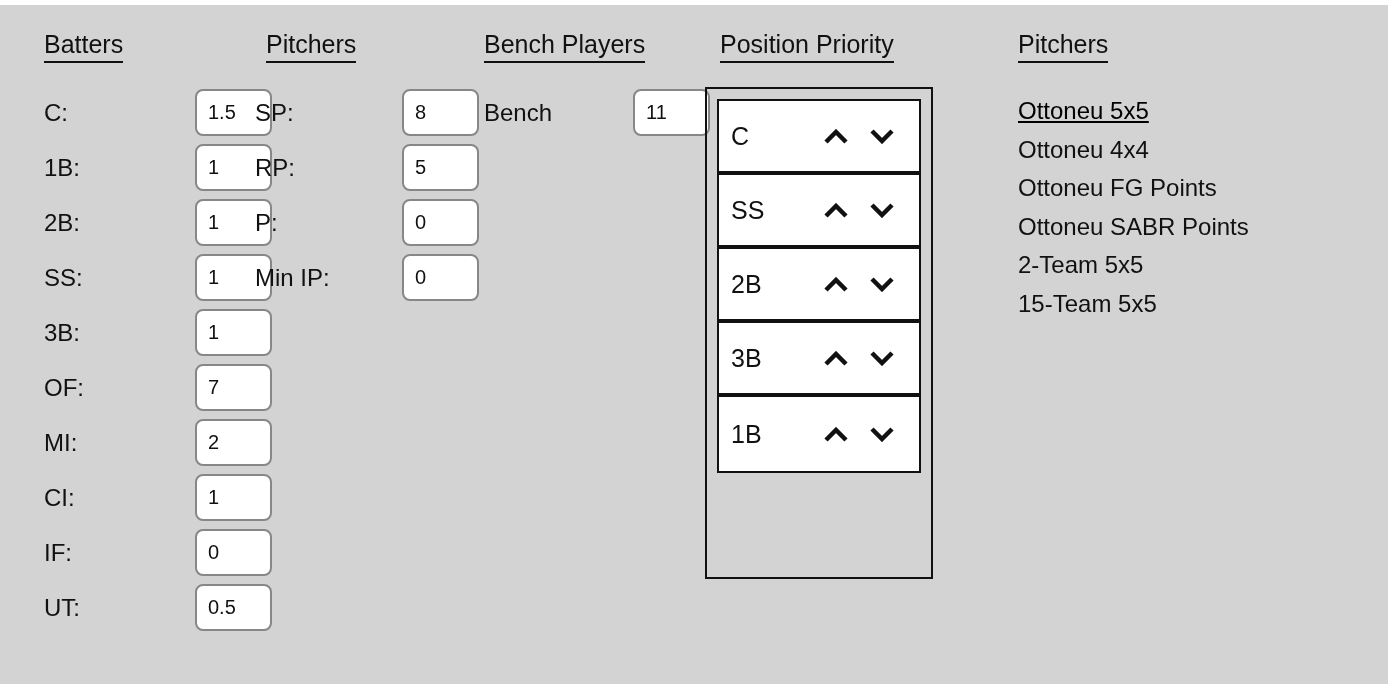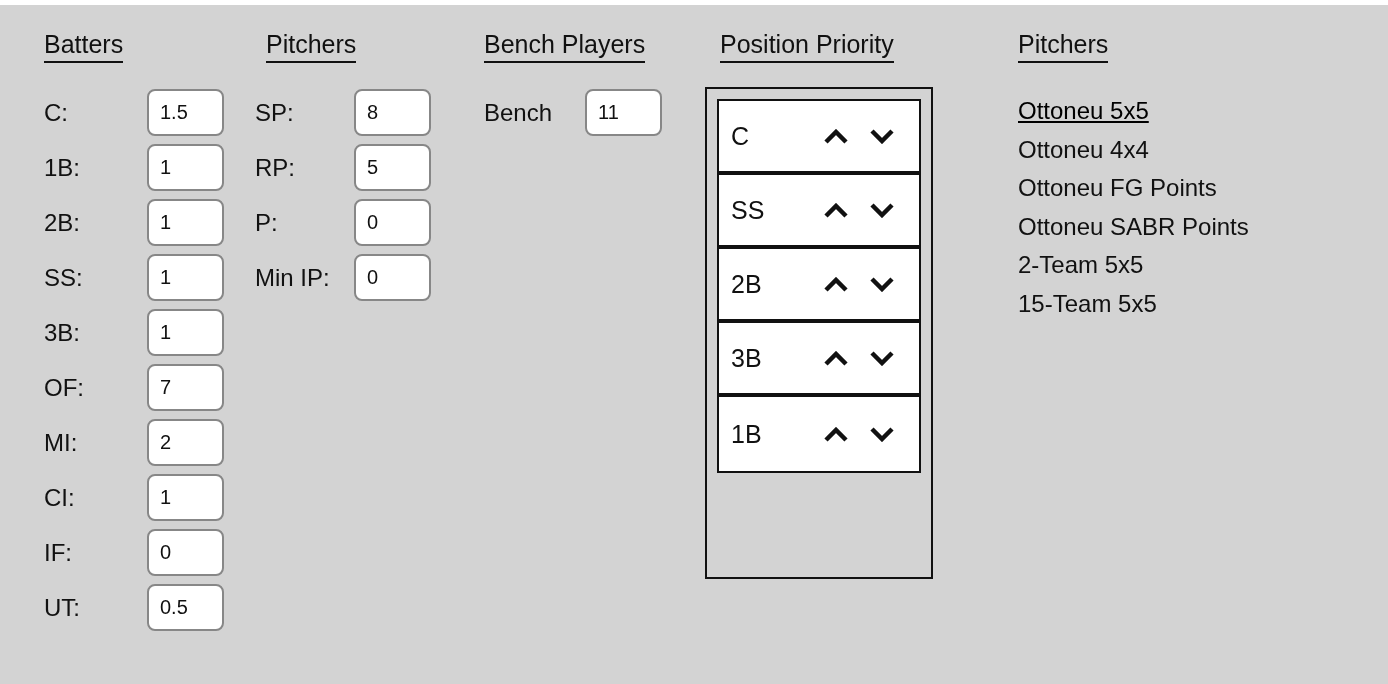--- a/index.html
+++ b/index.html
@@ -34,20 +34,21 @@
   .lbl-pitcher { width:99px; }
   .lbl-bench { width:101px; }
   input.num {
     width:77px; height:47px;
     border:2px solid #878787; border-radius:8px;
     background:#ffffff;
     font-family:"Liberation Sans","DejaVu Sans",sans-serif;
     font-size:20px; color:#111;
     padding:0 0 0 11px;
     outline:none;
+    margin-left:48px;
   }
   
   .priority-outer {
     position:absolute; left:705px; top:82px;
     width:228px; height:492px;
     border:2px solid #111;
     padding:10px;
     background:transparent;
   }
   .priority-inner {

